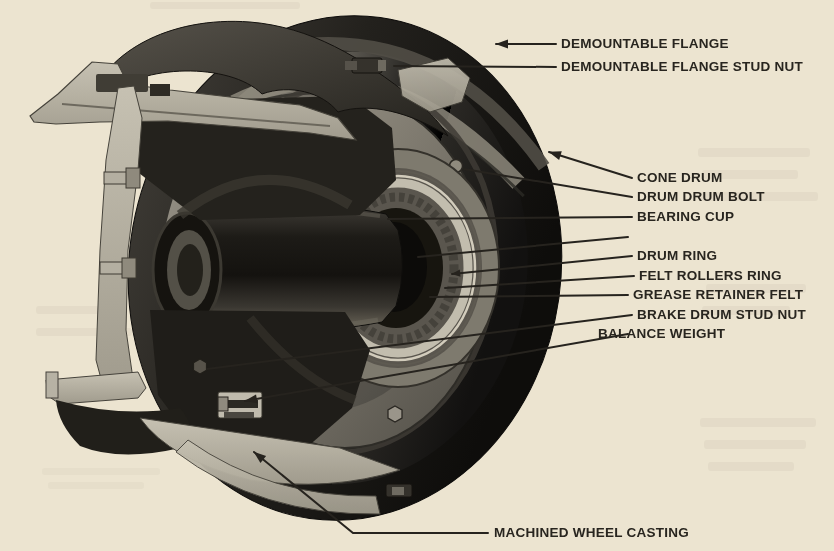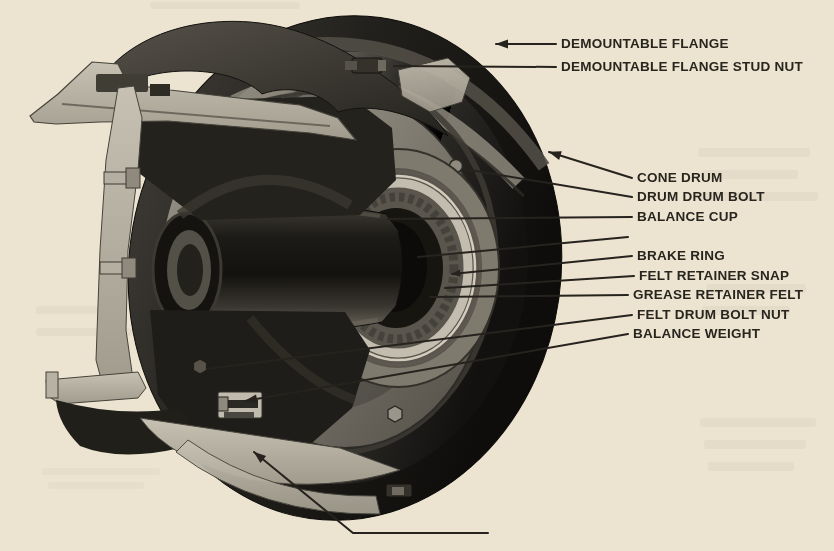--- a/index.html
+++ b/index.html
@@ -17,21 +17,21 @@
   .c0{left:561px;top:44px}
   .c1{left:561px;top:67px}
   .c2{left:637px;top:178px}
   .c3{left:637px;top:197px}
   .c4{left:637px;top:217px}
   .c5{left:633px;top:237px}
   .c6{left:637px;top:256px}
   .c7{left:639px;top:276px}
   .c8{left:633px;top:295px}
   .c9{left:637px;top:315px}
-  .c10{left:633px;top:334px}
+  .c10{left:598px;top:334px}
   .c11{left:494px;top:533px}
 </style>
 </head>
 <body>
 
 <div class="canvas">
 
   <svg width="834" height="551" viewBox="0 0 834 551">
     <defs>
       <linearGradient id="gDome" x1="0" y1="0" x2="1" y2="1">
@@ -201,20 +201,21 @@
       <path d="M632,315 L207,369"></path>
       <path d="M628,334 L245,401" marker-end="url(#arrow)"></path>
       <path d="M488,533 L353,533 L254,452" marker-end="url(#arrow)"></path>
     </g>
   </svg>
 
   <div class="callout c0">DEMOUNTABLE FLANGE</div>
   <div class="callout c1">DEMOUNTABLE FLANGE STUD NUT</div>
   <div class="callout c2">CONE DRUM</div>
   <div class="callout c3">DRUM DRUM BOLT</div>
-  <div class="callout c4">BALANCE CUP</div>
-  <div class="callout c6">BRAKE RING</div>
-  <div class="callout c7">FELT RETAINER SNAP</div>
+  <div class="callout c4">BEARING CUP</div>
+  <div class="callout c6">DRUM RING</div>
+  <div class="callout c7">FELT ROLLERS RING</div>
   <div class="callout c8">GREASE RETAINER FELT</div>
-  <div class="callout c9">FELT DRUM BOLT NUT</div>
+  <div class="callout c9">BRAKE DRUM STUD NUT</div>
   <div class="callout c10">BALANCE WEIGHT</div>
+  <div class="callout c11">MACHINED WHEEL CASTING</div>
 
 </div>
 
 </body></html>

